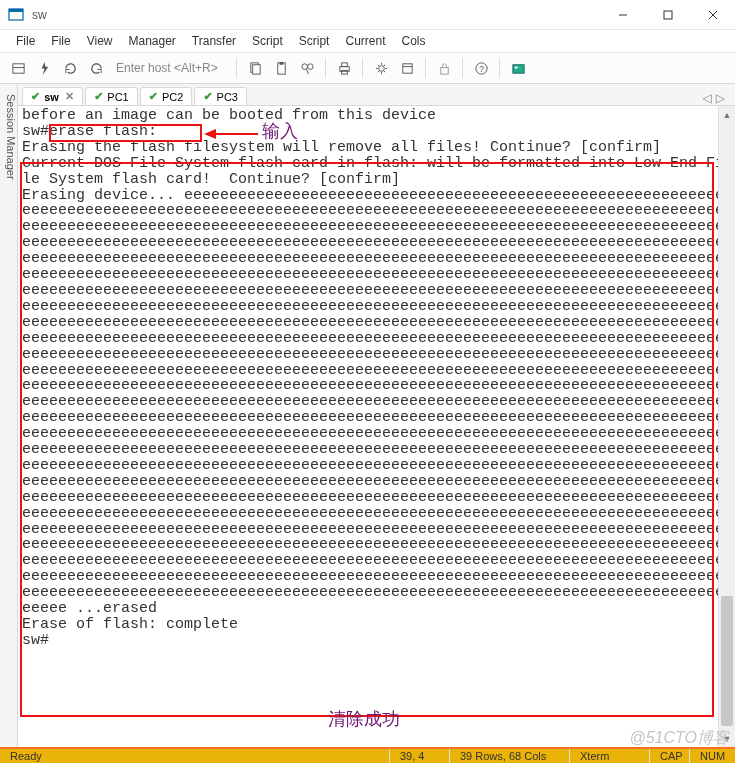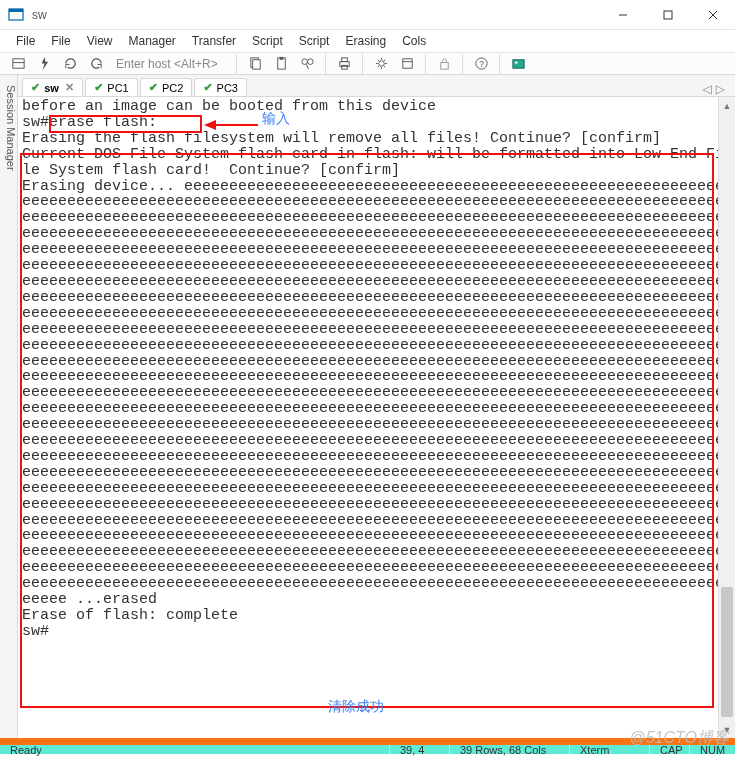--- a/index.html
+++ b/index.html
@@ -12,21 +12,21 @@
   .titlebar .title { flex:1; color:#555; font-size:12px; }
   .winbtns { display:flex; height:100%; }
   .winbtn { width:45px; height:100%; display:flex; align-items:center; justify-content:center; color:#555; }
   .winbtn svg { width:10px; height:10px; }
 
   
   .menubar { height:22px; display:flex; align-items:center; padding:0 8px; gap:0; }
   .menubar .menu { padding:2px 8px; color:#333; }
 
   
-  .toolbar { height:23px; border-top:1px solid #e4e4e4; border-bottom:1px solid #d8d8d8; display:flex; align-items:center; padding:0 6px; gap:2px; background:#fcfcfc; }
+  .toolbar { height:32px; border-top:1px solid #e4e4e4; border-bottom:1px solid #d8d8d8; display:flex; align-items:center; padding:0 6px; gap:2px; background:#fcfcfc; }
   .tbtn { width:24px; height:24px; display:flex; align-items:center; justify-content:center; color:#555; border-radius:3px; }
   .tbtn svg { width:15px; height:15px; }
   .tsep { width:1px; height:20px; background:#ddd; margin:0 4px; }
   .hostentry { color:#888; padding:0 6px; font-size:12px; width:120px; }
 
   
   .main { position:relative; height:calc(100% - 30px - 22px - 32px - 22px); display:flex; }
   .sidebar { width:18px; border-right:1px solid #d8d8d8; background:#f5f5f5; writing-mode:vertical-rl; text-orientation:mixed; font-size:11px; color:#555; padding-top:10px; text-align:left; }
   .content { flex:1; display:flex; flex-direction:column; min-width:0; }
 
@@ -41,25 +41,25 @@
   
   .termwrap { flex:1; position:relative; overflow:hidden; }
   .terminal { position:absolute; inset:0; padding:2px 4px 2px 4px; font-family:"Courier New", monospace; font-size:15px; line-height:15.9px; white-space:pre; color:#333; overflow:hidden; }
   .terminal .line { white-space:pre-wrap; word-break:break-all; }
   .scrollbar { position:absolute; right:0; top:0; bottom:0; width:17px; background:#f0f0f0; border-left:1px solid #e0e0e0; }
   .scrollbar .thumb { position:absolute; left:2px; right:2px; background:#c8c8c8; border-radius:2px; }
   .scrollbar .arrow { position:absolute; left:0; right:0; height:17px; display:flex; align-items:center; justify-content:center; color:#777; font-size:9px; }
 
   
   .redbox { position:absolute; border:2px solid #e11; pointer-events:none; }
-  .redtext { position:absolute; color:#3b82f6; font-family:"Microsoft YaHei","SimSun",sans-serif; font-size:14px; pointer-events:none; }
+  .redtext { position:absolute; color:#701a75; font-family:"Microsoft YaHei","SimSun",sans-serif; font-size:18px; pointer-events:none; }
   .redarrow { position:absolute; pointer-events:none; }
 
   
-  .statusbar { height:16px; border-top:7px solid #f97316; background:#5eead4; display:flex; align-items:center; font-size:11px; color:#333; }
+  .statusbar { height:16px; border-top:2px solid #f97316; background:#eab308; display:flex; align-items:center; font-size:11px; color:#333; }
   .statusbar .cell { padding:0 10px; border-right:1px solid #ddd; height:100%; display:flex; align-items:center; }
   .statusbar .cell.flex { flex:1; }
 
   
   .watermark { position:absolute; right:6px; bottom:20px; color:#bbb; font-size:16px; font-style:italic; opacity:0.85; font-family:"Microsoft YaHei",sans-serif; }
 </style>
 </head>
 <body>
 
 <div class="titlebar">
@@ -91,21 +91,21 @@
 </div>
 
 <div class="menubar">
   <span class="menu">File</span>
   <span class="menu">File</span>
   <span class="menu">View</span>
   <span class="menu">Manager</span>
   <span class="menu">Transfer</span>
   <span class="menu">Script</span>
   <span class="menu">Script</span>
-  <span class="menu">Erasing</span>
+  <span class="menu">Current</span>
   <span class="menu">Cols</span>
 </div>
 
 <div class="toolbar">
   <div class="tbtn">
       <svg viewBox="0 0 16 16">
         <rect x="2" y="3" width="12" height="10" fill="none" stroke="#555"></rect>
         <line x1="2" y1="7" x2="14" y2="7" stroke="#555"></line>
       </svg>
     </div>

